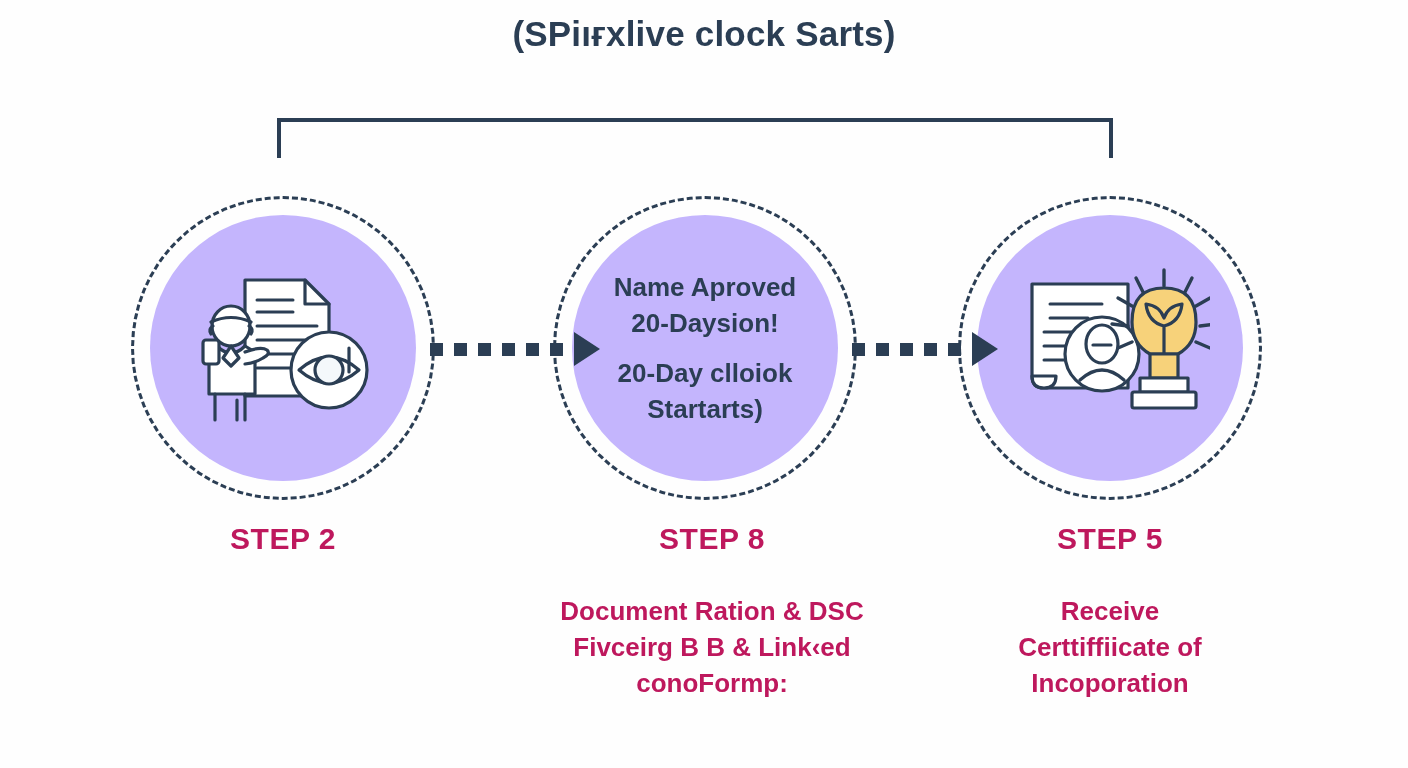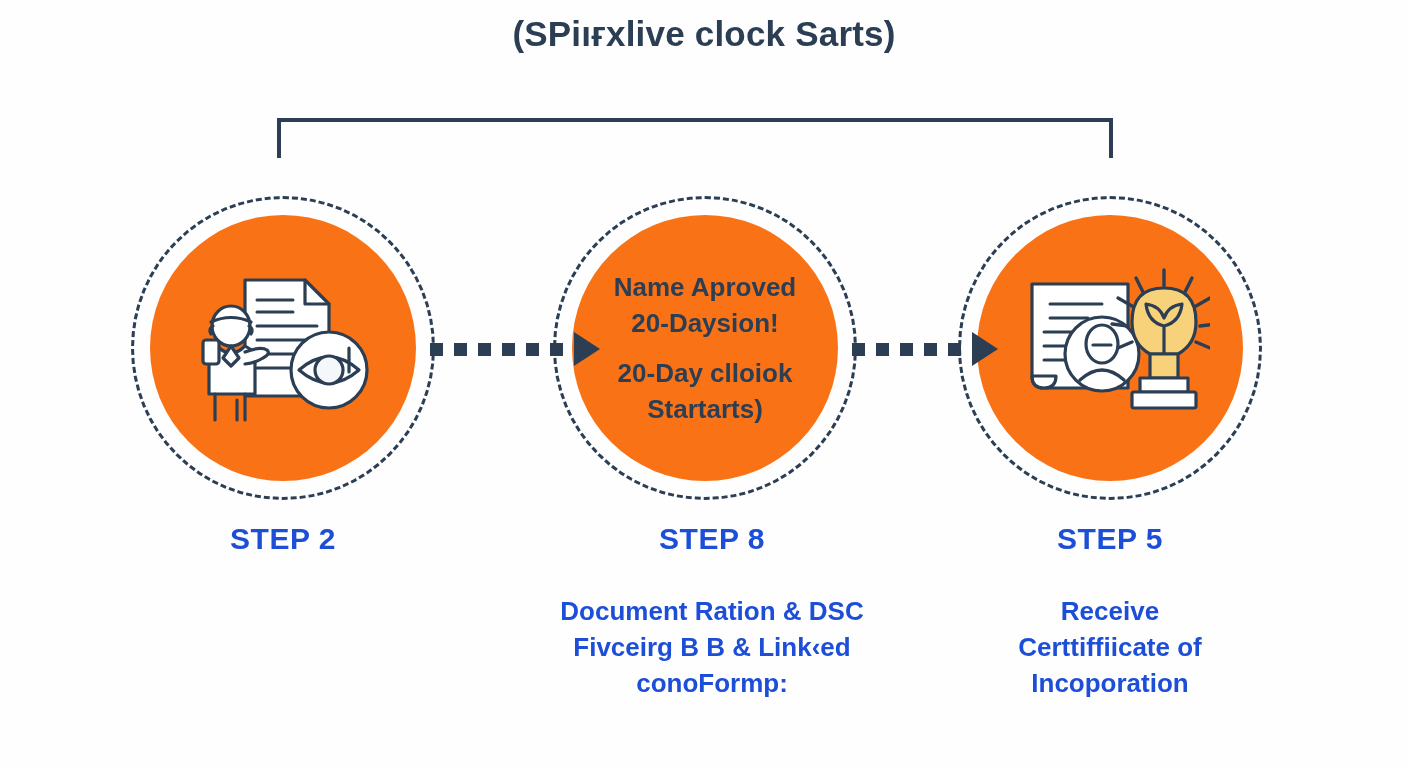--- a/index.html
+++ b/index.html
@@ -33,21 +33,21 @@
   .node.n1{left:131px;}
   .node.n2{left:553px;}
   .node.n3{left:958px;}
 
   .dashring{
     position:absolute;left:0;top:0;width:304px;height:304px;
     border:3px dashed #2b3e54;border-radius:50%;box-sizing:border-box;
   }
   .disc{
     position:absolute;left:19px;top:19px;width:266px;height:266px;
-    border-radius:50%;background:#f97316;
+    border-radius:50%;background:#c4b5fd;
     display:flex;align-items:center;justify-content:center;
   }
   .disc svg{display:block;}
 
   .bubble-text{
     position:relative;text-align:center;color:#2b3e54;
     font-weight:bold;font-size:26px;line-height:36px;width:240px;
   }
   .bubble-text .gap{display:block;height:14px;}
 
@@ -58,21 +58,21 @@
   .arrow .dot{
     width:13px;height:13px;background:#2b3e54;margin-right:11px;flex:none;
   }
   .arrow .head{
     width:0;height:0;border-left:26px solid #2b3e54;
     border-top:17px solid transparent;border-bottom:17px solid transparent;
     flex:none;
   }
 
   
-  .caption{position:absolute;width:360px;text-align:center;color:#1d4ed8;}
+  .caption{position:absolute;width:360px;text-align:center;color:#be185d;}
   .caption.c1{left:103px;top:522px;}
   .caption.c2{left:532px;top:522px;}
   .caption.c3{left:930px;top:522px;}
   .step-label{font-size:30px;font-weight:bold;letter-spacing:.5px;}
   .step-desc{margin-top:37px;font-size:26px;font-weight:bold;line-height:36px;}
 </style>
 </head>
 <body>
 
 <div class="stage">

